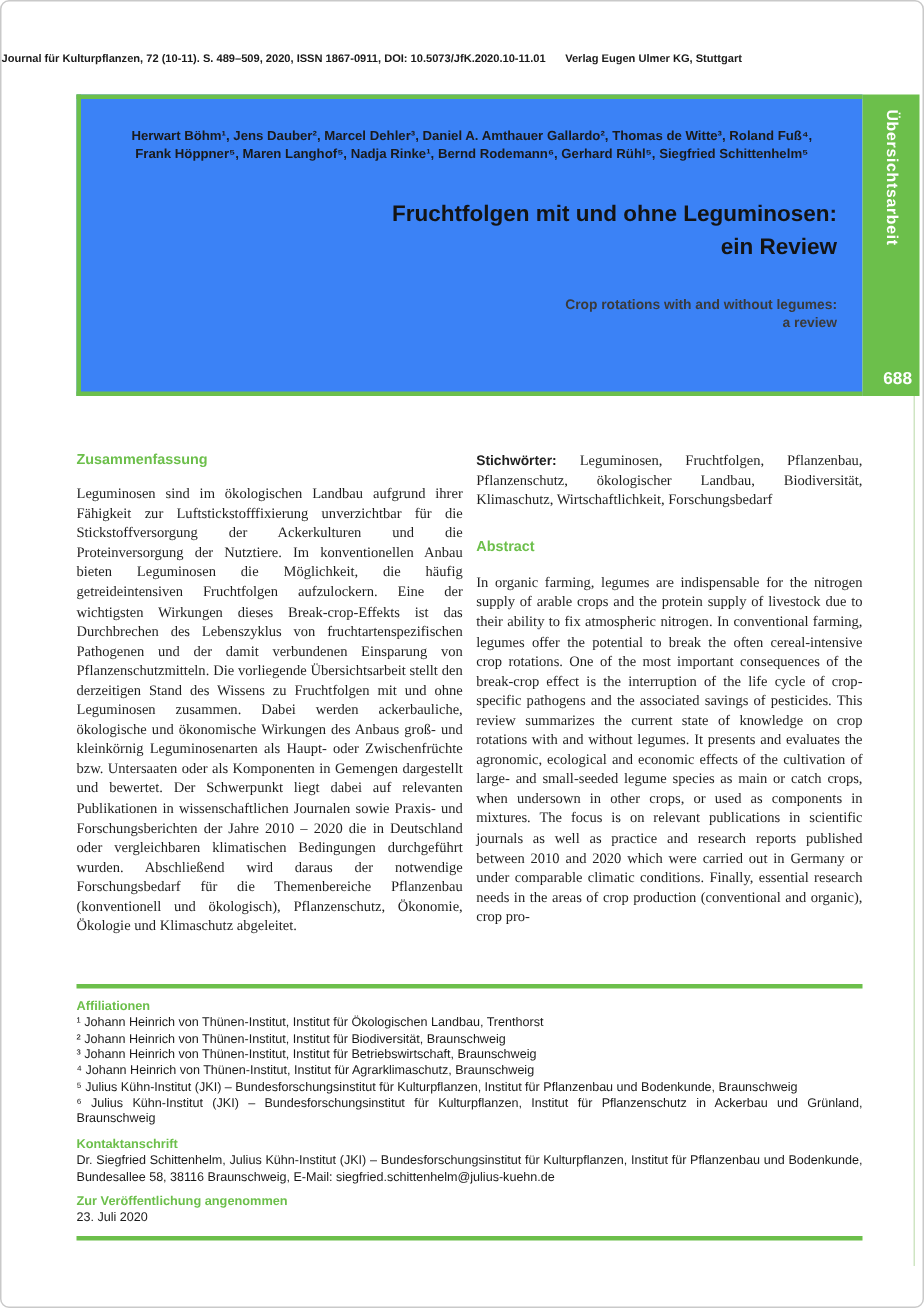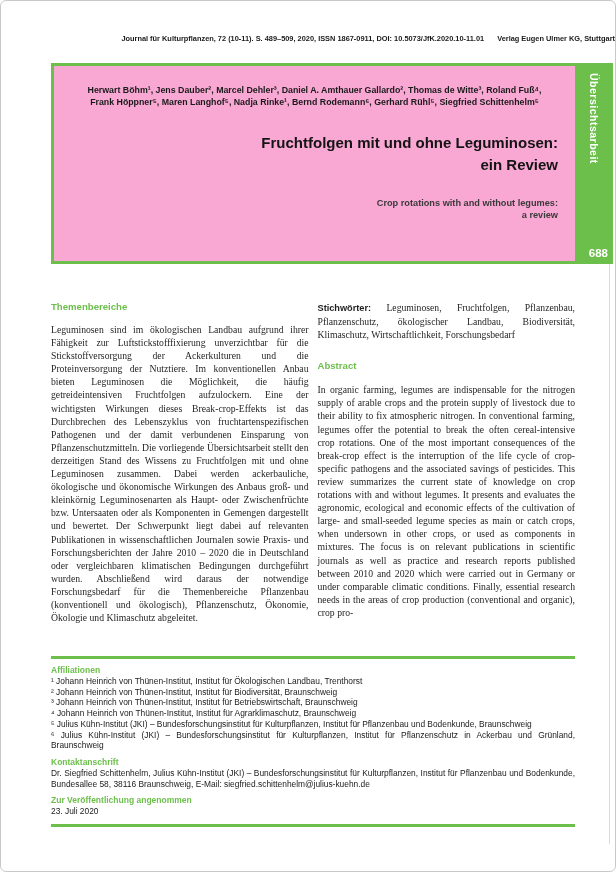--- a/index.html
+++ b/index.html
@@ -6,27 +6,27 @@
   * { margin:0; padding:0; box-sizing:border-box; }
   html,body { background:#ffffff; }
   .page {
     position:relative; width:616px; height:872px; background:#fff;
     border:1px solid #c9c9c9; border-radius:6px; overflow:hidden;
     font-family:"Liberation Sans", sans-serif; color:#1e1e1e;
   }
   
   .journal-line {
     position:absolute; top:33px; left:0; right:0;
-    display:flex; justify-content:flex-end; gap:13px;
+    display:flex; justify-content:flex-start; gap:13px;
     font-size:7.4px; font-weight:bold; color:#1a1a1a; white-space:nowrap;
   }
   
   .title-box {
     position:absolute; left:50px; top:62px; width:524px; height:201px;
-    border:3px solid var(--green); border-right:none; background:#f9a8d4;
+    border:3px solid var(--green); border-right:none; background:#3b82f6;
   }
   .authors {
     margin-top:19px; padding:0 26px; text-align:center;
     font-size:8.8px; font-weight:bold; line-height:11.5px; color:#1a1a1a;
   }
   .paper-title {
     margin-top:24px; padding-right:17px; text-align:right;
     font-size:15px; font-weight:bold; line-height:22px; color:#141414;
   }
   .paper-subtitle {
@@ -106,21 +106,21 @@
 
   <div class="side-tab">
     <div class="vlabel">Übersichtsarbeit</div>
     <div class="pagenum">688</div>
   </div>
 
   <div class="right-rule"></div>
 
   <div class="columns">
     <div class="col">
-      <div class="sec-heading">Themenbereiche</div>
+      <div class="sec-heading">Zusammenfassung</div>
       <div class="body-text">Leguminosen sind im ökologischen Landbau aufgrund ihrer Fähigkeit zur Luftstickstofffixierung unverzichtbar für die Stickstoffversorgung der Ackerkulturen und die Proteinversorgung der Nutztiere. Im konventionellen Anbau bieten Leguminosen die Möglichkeit, die häufig getreideintensiven Fruchtfolgen aufzulockern. Eine der wichtigsten Wirkungen dieses Break-crop-Effekts ist das Durchbrechen des Lebenszyklus von fruchtartenspezifischen Pathogenen und der damit verbundenen Einsparung von Pflanzenschutzmitteln. Die vorliegende Übersichtsarbeit stellt den derzeitigen Stand des Wissens zu Fruchtfolgen mit und ohne Leguminosen zusammen. Dabei werden ackerbauliche, ökologische und ökonomische Wirkungen des Anbaus groß- und kleinkörnig Leguminosenarten als Haupt- oder Zwischenfrüchte bzw. Untersaaten oder als Komponenten in Gemengen dargestellt und bewertet. Der Schwerpunkt liegt dabei auf relevanten Publikationen in wissenschaftlichen Journalen sowie Praxis- und Forschungsberichten der Jahre 2010 – 2020 die in Deutschland oder vergleichbaren klimatischen Bedingungen durchgeführt wurden. Abschließend wird daraus der notwendige Forschungsbedarf für die Themenbereiche Pflanzenbau (konventionell und ökologisch), Pflanzenschutz, Ökonomie, Ökologie und Klimaschutz abgeleitet.</div>
     </div>
     <div class="col">
       <div class="body-text keywords">
         <span class="kw-label">Stichwörter:</span><span> Leguminosen, Fruchtfolgen, Pflanzenbau, Pflanzenschutz, ökologischer Landbau, Biodiversität, Klimaschutz, Wirtschaftlichkeit, Forschungsbedarf</span>
       </div>
       <div class="sec-heading abstract-heading">Abstract</div>
       <div class="body-text">In organic farming, legumes are indispensable for the nitrogen supply of arable crops and the protein supply of livestock due to their ability to fix atmospheric nitrogen. In conventional farming, legumes offer the potential to break the often cereal-intensive crop rotations. One of the most important consequences of the break-crop effect is the interruption of the life cycle of crop-specific pathogens and the associated savings of pesticides. This review summarizes the current state of knowledge on crop rotations with and without legumes. It presents and evaluates the agronomic, ecological and economic effects of the cultivation of large- and small-seeded legume species as main or catch crops, when undersown in other crops, or used as components in mixtures. The focus is on relevant publications in scientific journals as well as practice and research reports published between 2010 and 2020 which were carried out in Germany or under comparable climatic conditions. Finally, essential research needs in the areas of crop production (conventional and organic), crop pro-</div>
     </div>
   </div>

